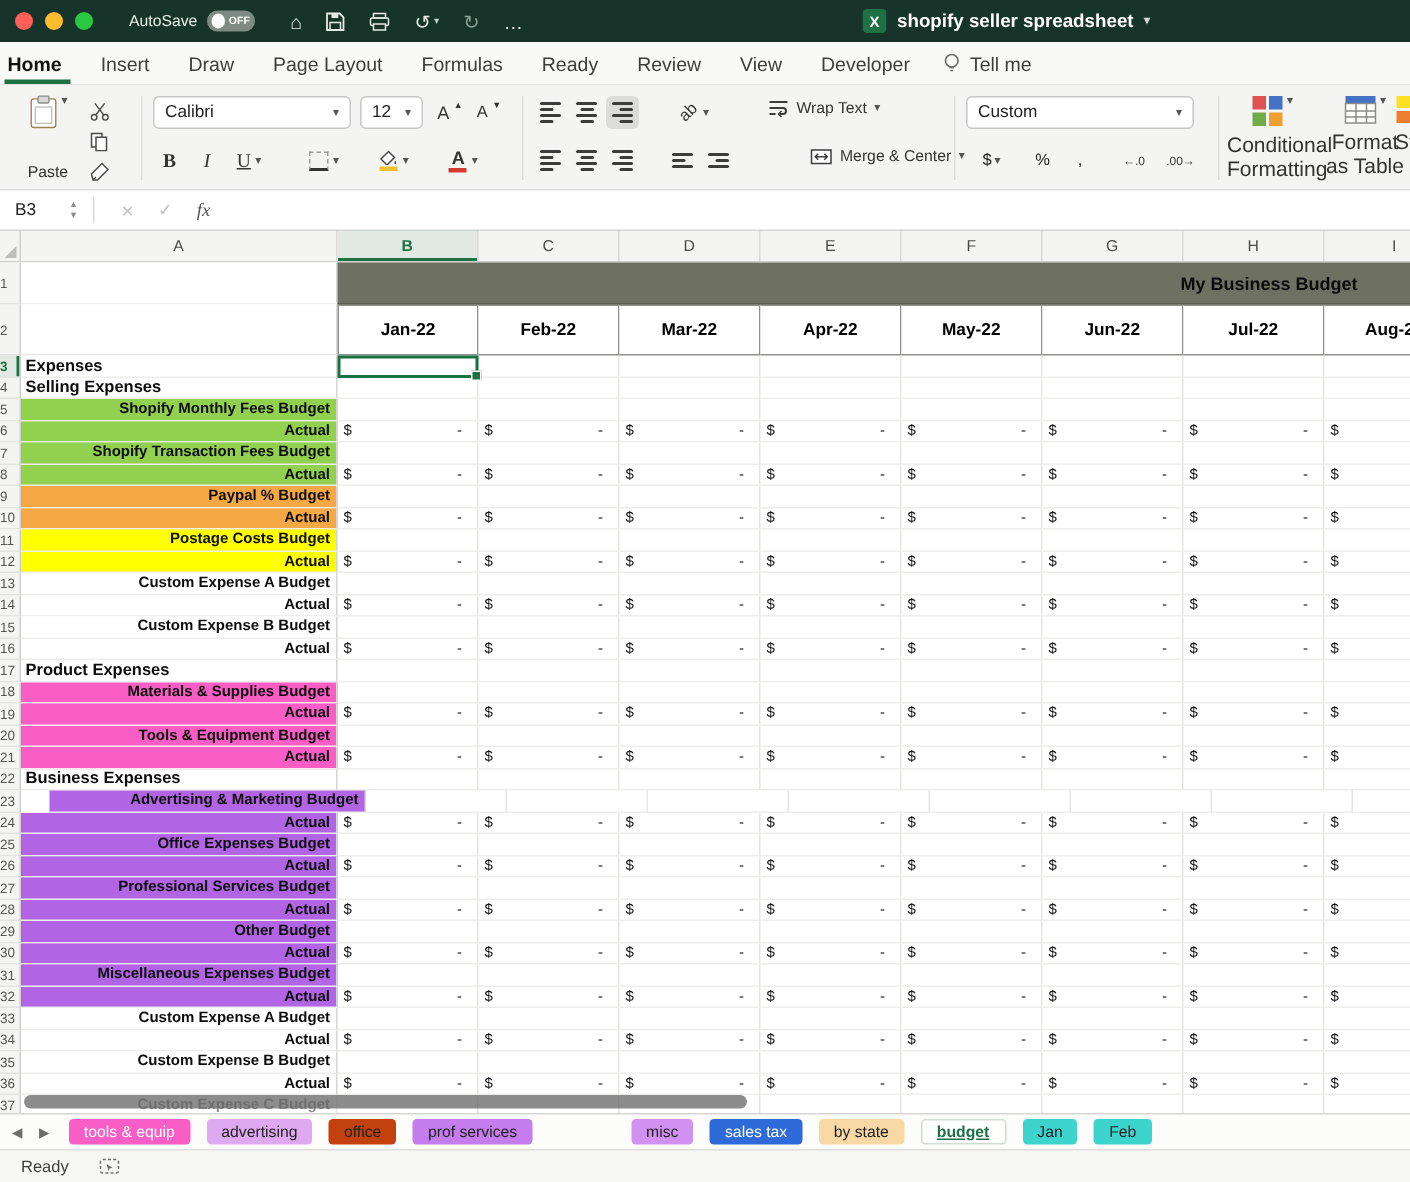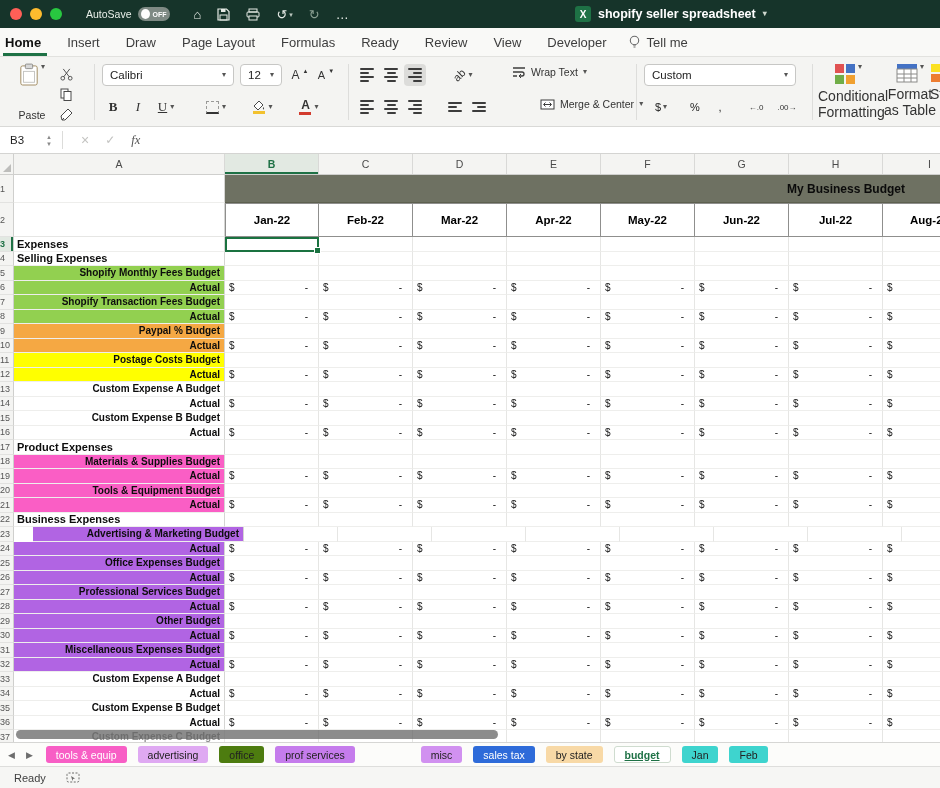--- a/index.html
+++ b/index.html
@@ -1222,21 +1222,21 @@
   </div>
 
   <div class="tabbar">
     <div class="tabnav">
       <span>◀</span>
       <span>▶</span>
     </div>
     <div id="sheet-tabs">
         <div class="stab" style="background: rgb(248, 94, 197); color: rgb(255, 255, 255);">tools &amp; equip</div>
         <div class="stab" style="background: rgb(223, 169, 242); color: rgb(34, 34, 34);">advertising</div>
-        <div class="stab" style="background: #4d7c0f; color: rgb(34, 34, 34);">office</div>
+        <div class="stab" style="background: #c2410c; color: rgb(34, 34, 34);">office</div>
         <div class="stab" style="background: rgb(197, 124, 236); color: rgb(34, 34, 34);">prof services</div>
         <div class="stab" style="background: rgb(227, 178, 244); color: rgb(34, 34, 34); margin-top: 48px;">other</div>
         <div class="stab" style="background: rgb(209, 145, 240); color: rgb(34, 34, 34);">misc</div>
         <div class="stab" style="background: rgb(46, 107, 217); color: rgb(255, 255, 255);">sales tax</div>
         <div class="stab" style="background: rgb(248, 217, 166); color: rgb(34, 34, 34);">by state</div>
         <div class="stab active" style="background: rgb(255, 255, 255); color: rgb(30, 113, 69); font-weight: bold;">budget</div>
         <div class="stab" style="background: rgb(62, 212, 206); color: rgb(34, 34, 34);">Jan</div>
         <div class="stab" style="background: rgb(62, 212, 206); color: rgb(34, 34, 34);">Feb</div>
       </div>
   </div>

